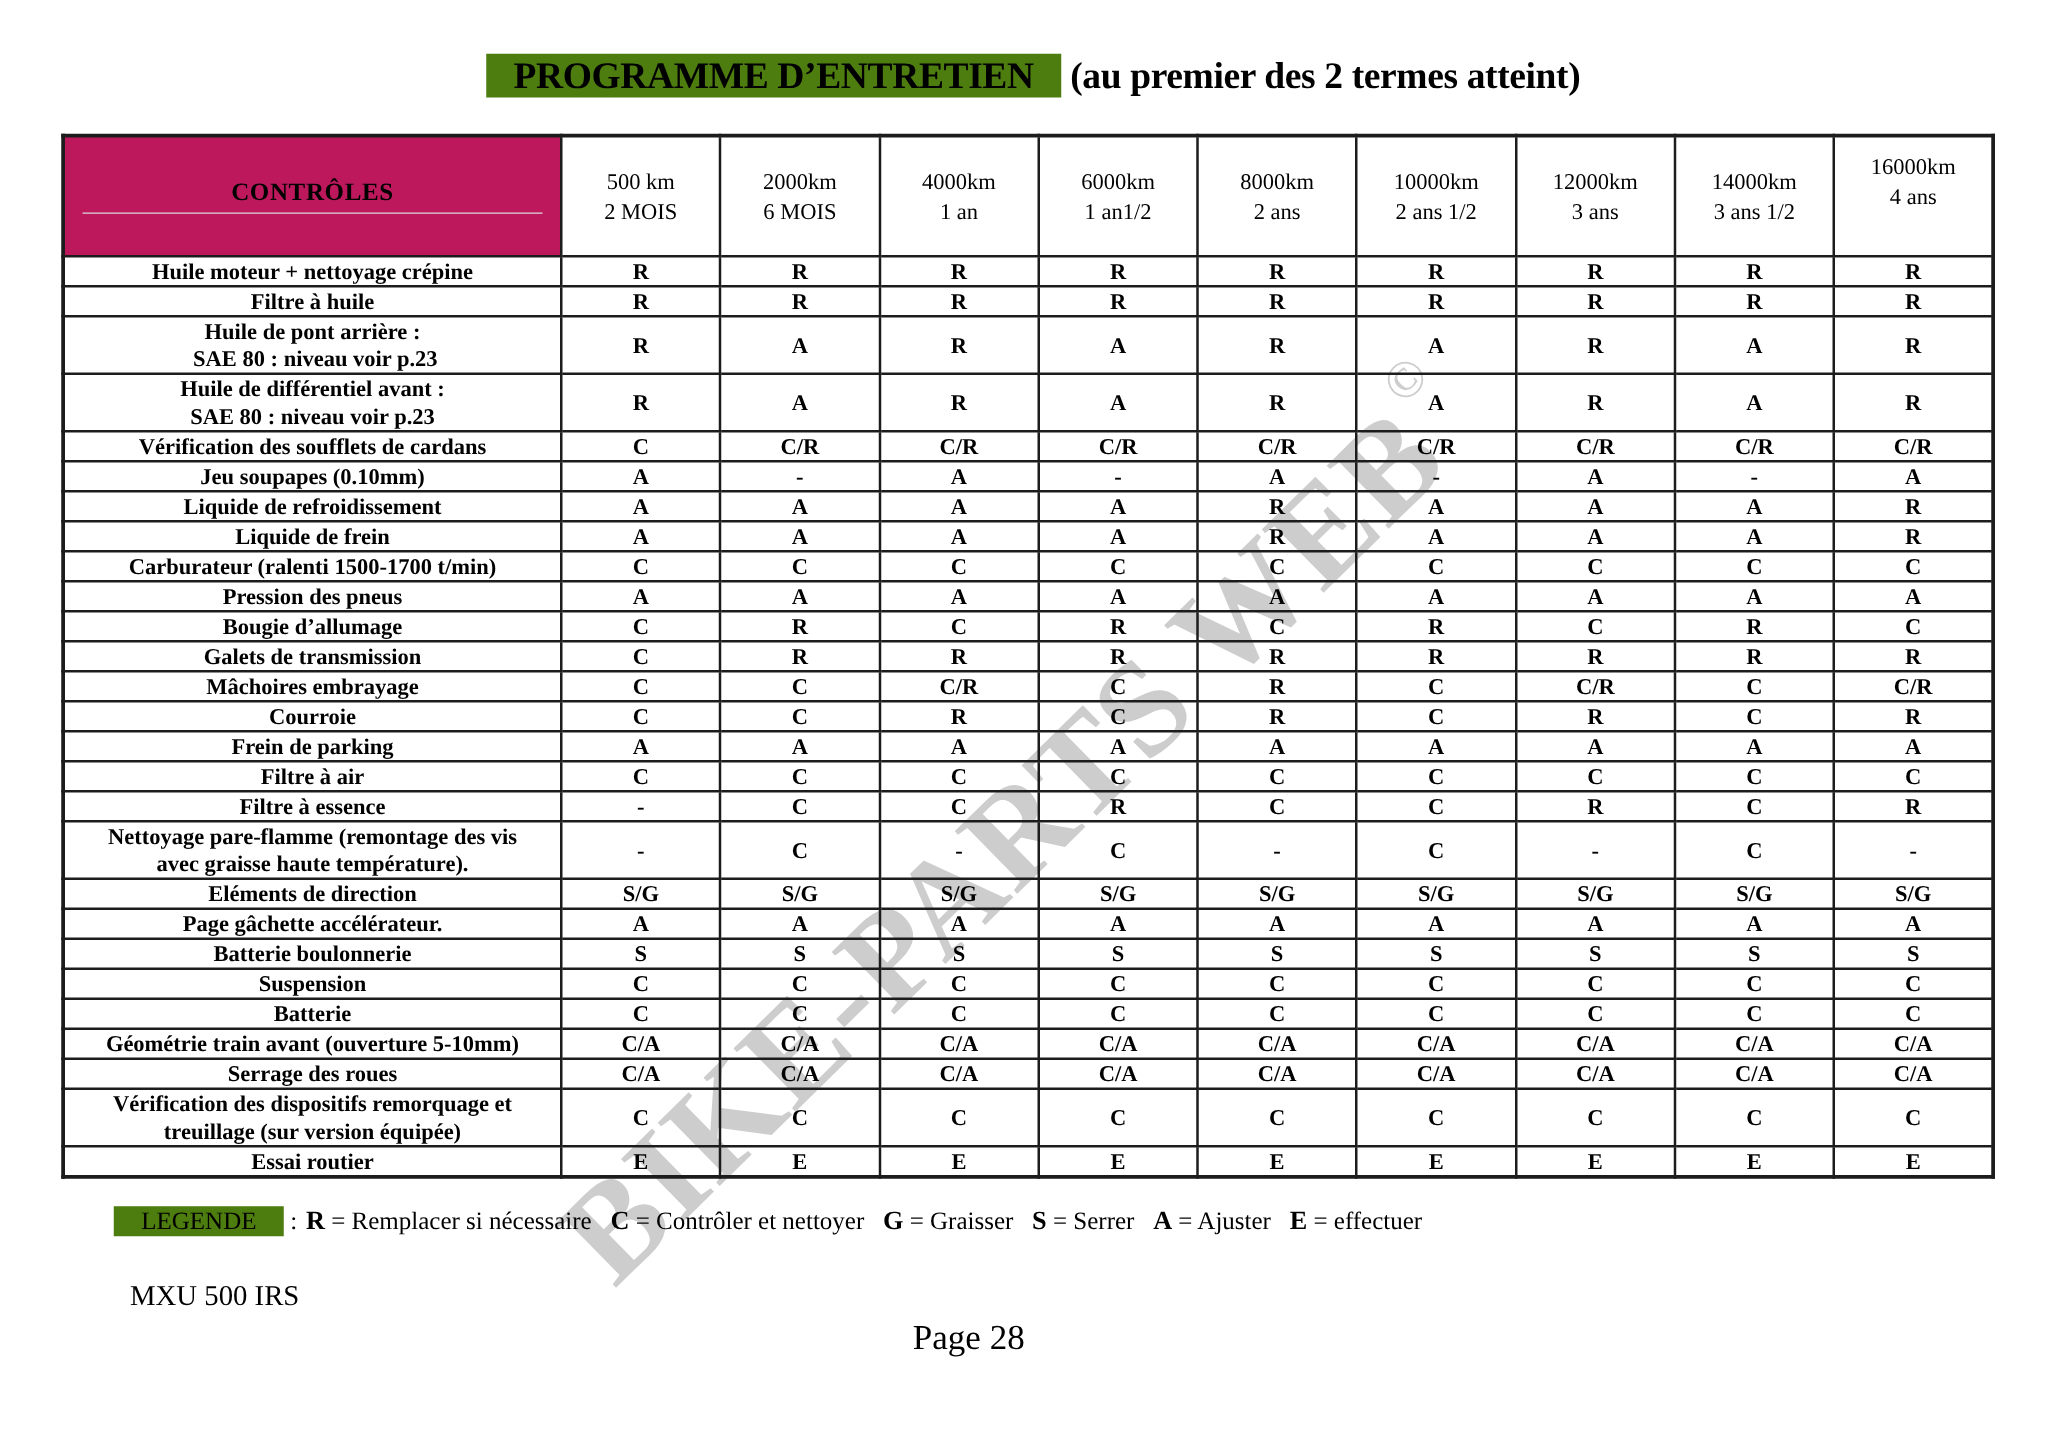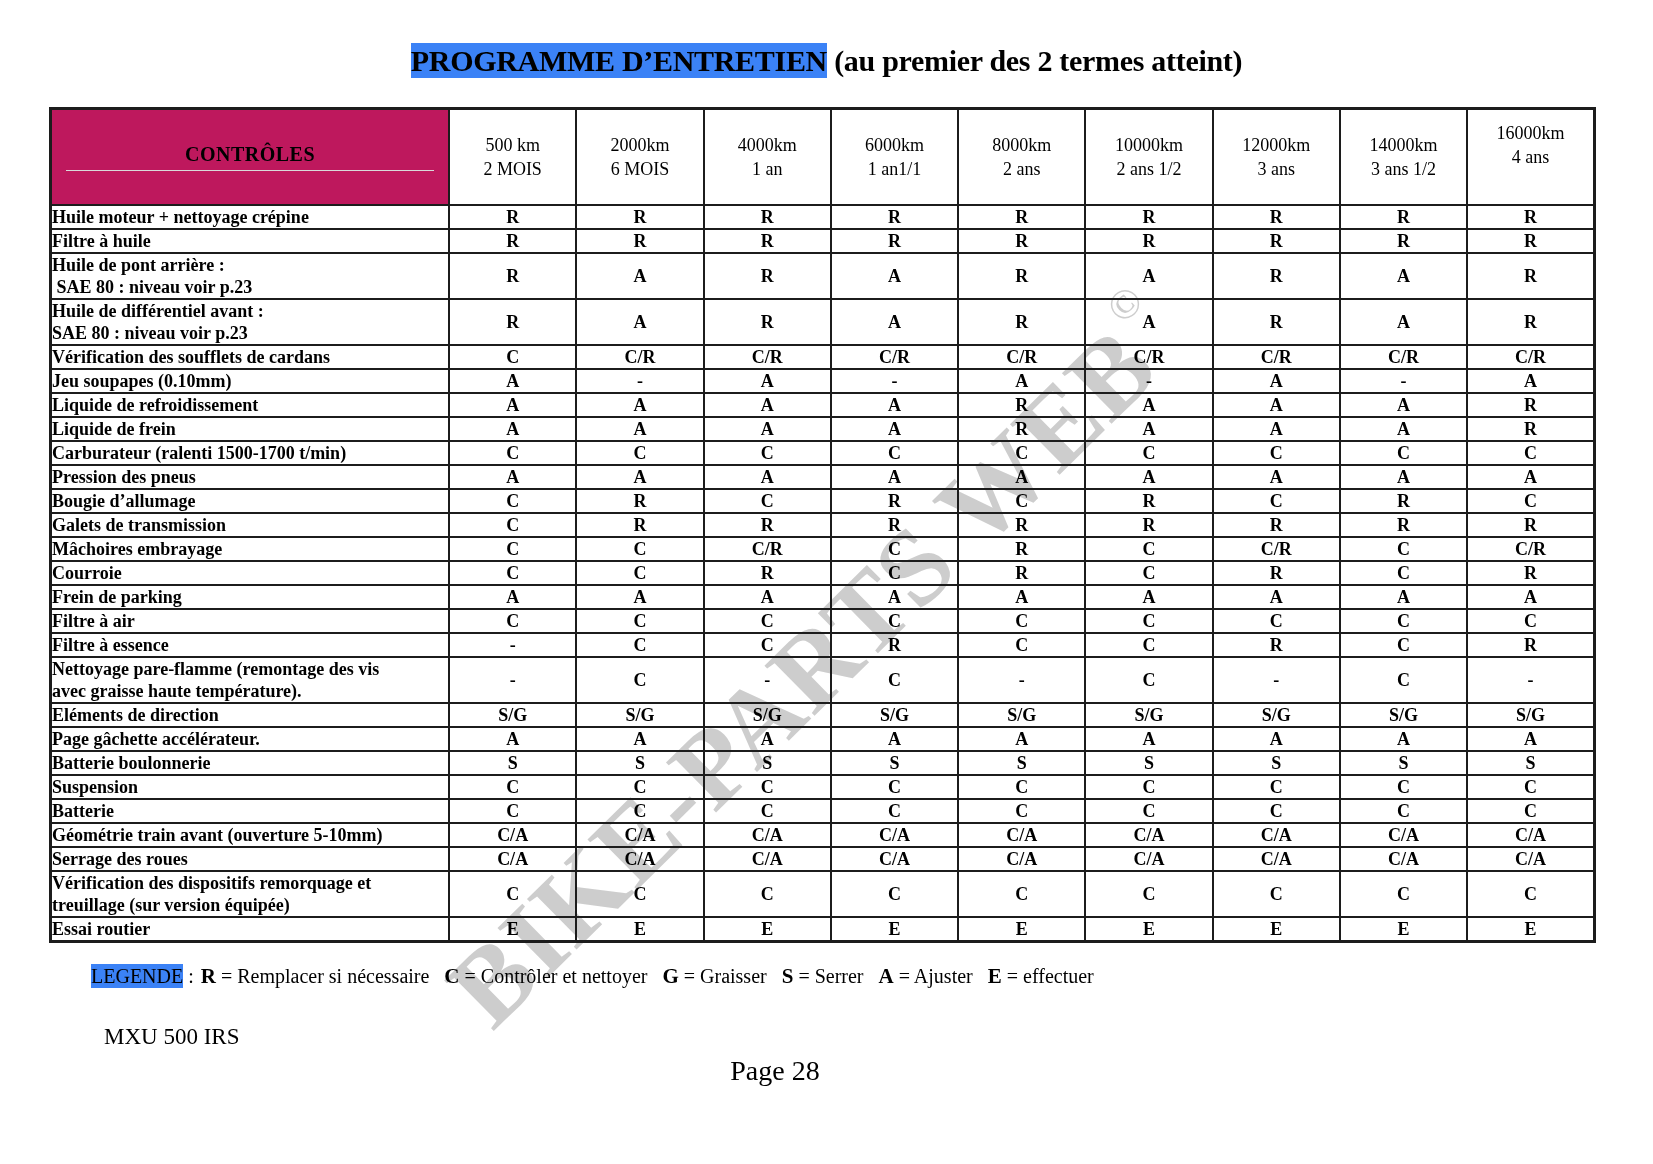--- a/index.html
+++ b/index.html
@@ -32,21 +32,21 @@
     font-weight:normal;
   }
   
   .title{
     position:absolute;top:44px;left:0;width:100%;
     text-align:center;
     font-size:30px;font-weight:bold;
     letter-spacing:-0.3px;
     z-index:2;
   }
-  .hl{background:#3b82f6;padding:1px 0;}
+  .hl{background:#4d7c0f;padding:1px 22px;}
   
   table.sched{
     position:absolute;left:49px;top:107px;
     width:1547px;
     border-collapse:collapse;
     table-layout:fixed;
     z-index:1;
   }
   table.sched th,table.sched td{
     border:2px solid #1c1c1c;
@@ -76,20 +76,21 @@
   th.col-head.raised div{position:relative;top:-12px;}
   td.label-cell{
     text-align:left;
     font-weight:bold;
     font-size:18px;
     padding-left:7px;
   }
   td.label-cell div{
     line-height:22px;
     white-space:pre;
+    text-align:center;
   }
   td.val-cell{
     text-align:center;
     font-weight:bold;
     font-size:18px;
     line-height:22px;
     height:22px;
   }
   
   .legend{
@@ -137,21 +138,21 @@
           <th class="col-head">
             <div>2000km</div>
             <div>6 MOIS</div>
           </th>
           <th class="col-head">
             <div>4000km</div>
             <div>1 an</div>
           </th>
           <th class="col-head">
             <div>6000km</div>
-            <div>1 an1/1</div>
+            <div>1 an1/2</div>
           </th>
           <th class="col-head">
             <div>8000km</div>
             <div>2 ans</div>
           </th>
           <th class="col-head">
             <div>10000km</div>
             <div>2 ans 1/2</div>
           </th>
           <th class="col-head">

